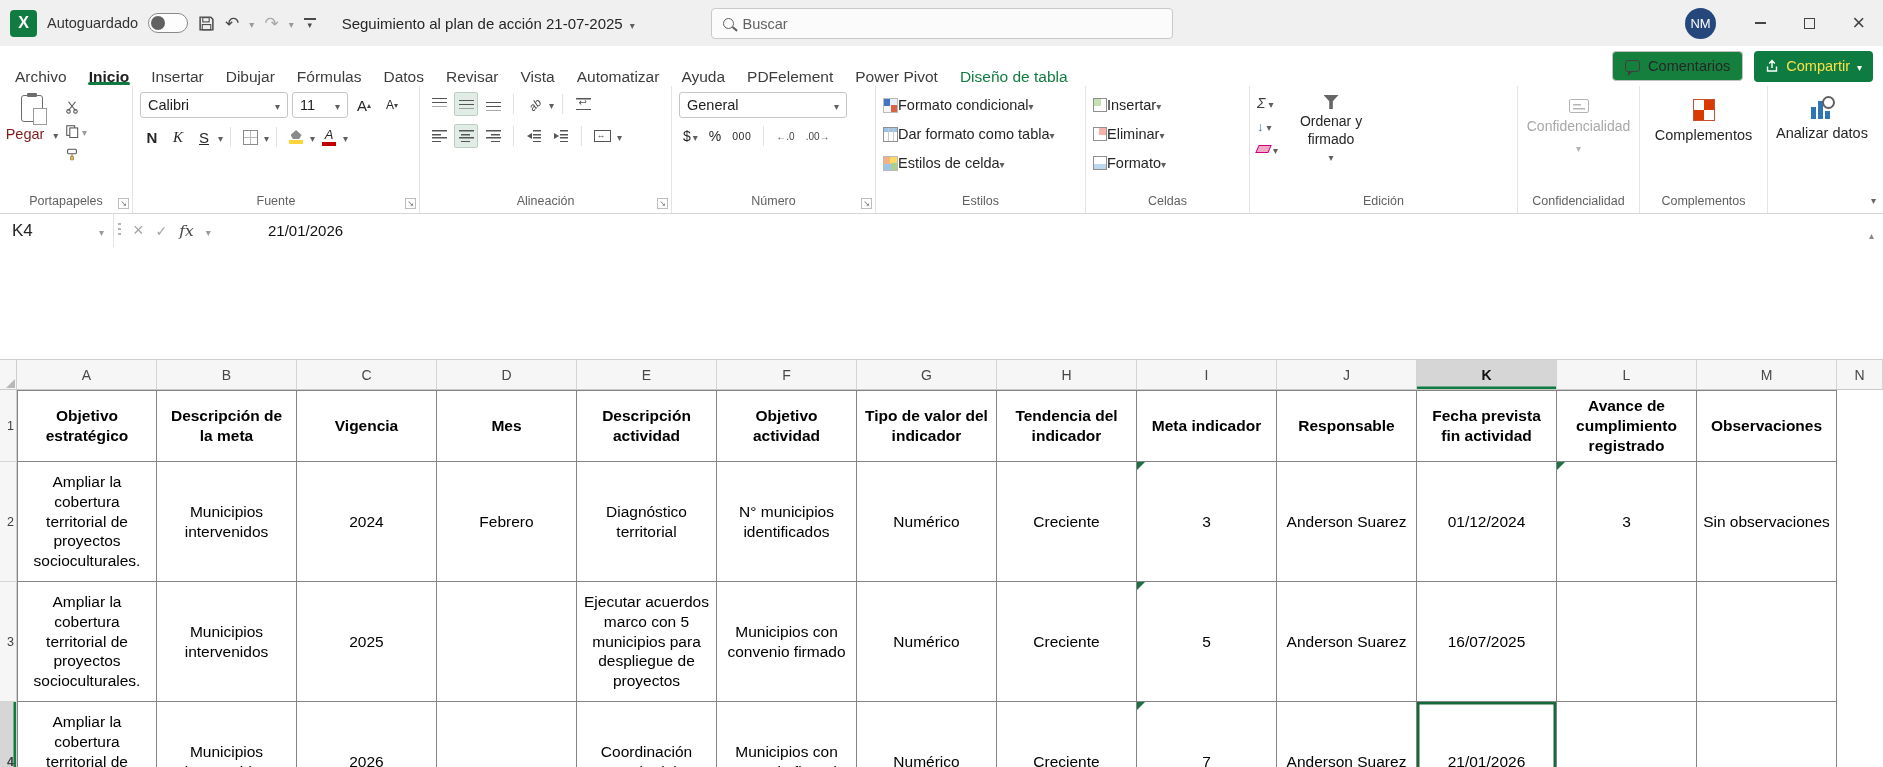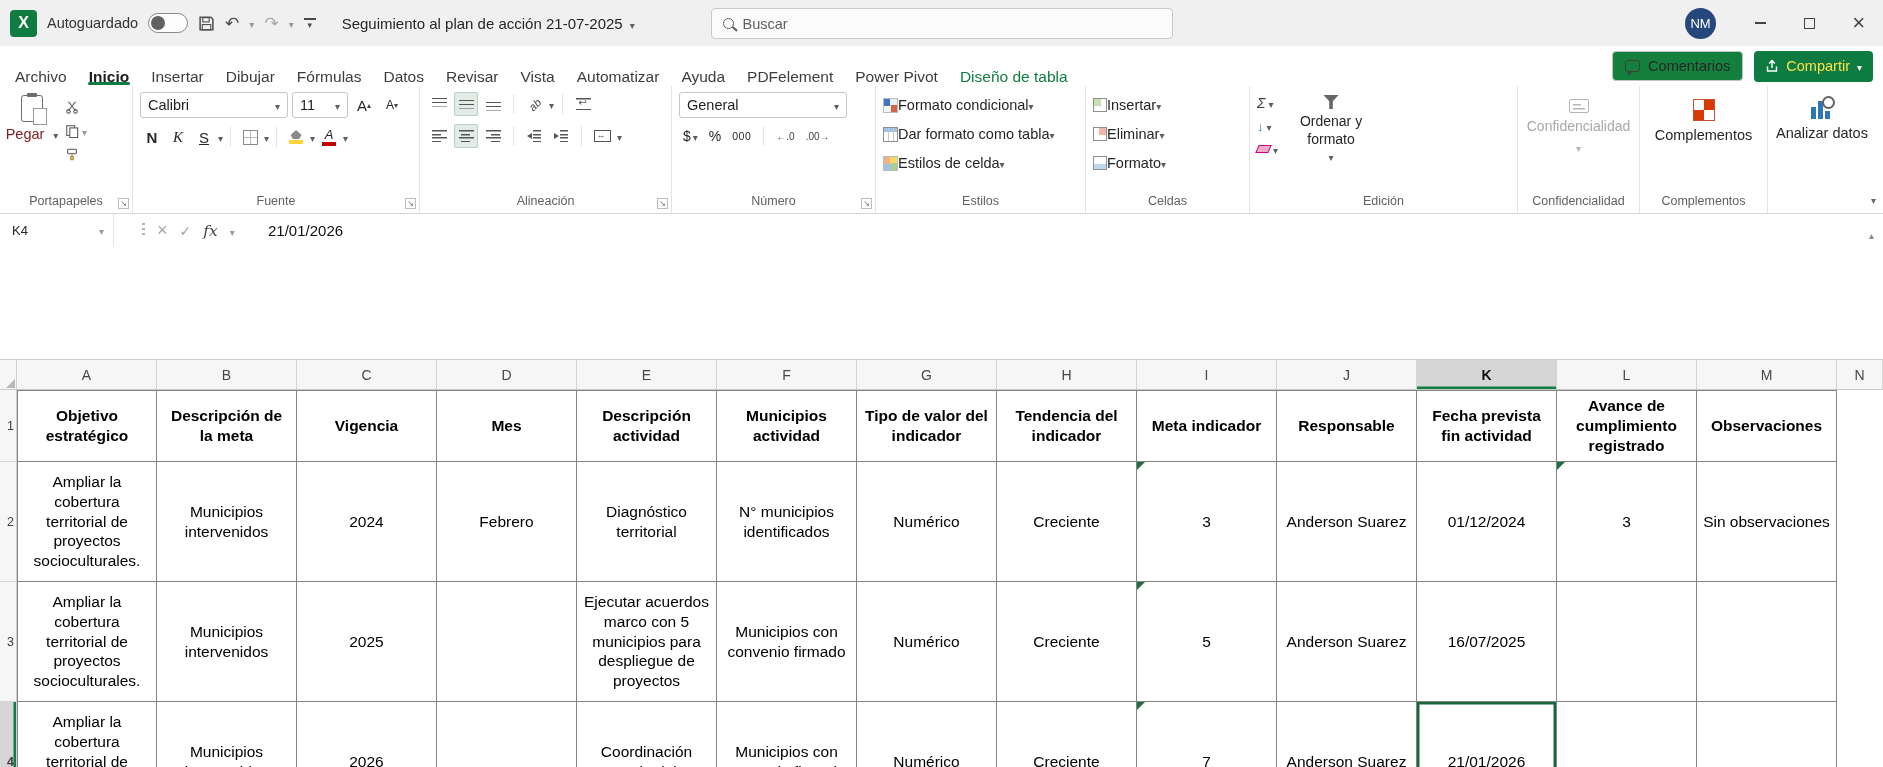--- a/index.html
+++ b/index.html
@@ -139,22 +139,22 @@
 .add-btn{display:flex;flex-direction:column;align-items:center;gap:6px;padding-top:7px;font-size:14.5px;color:#262626}
 .ic-addins{width:22px;height:22px;border:1px solid #c94f2e;background:conic-gradient(#D83B01 0 25%,#fff 25% 50%,#D83B01 50% 75%,#fff 75%)}
 .ana-btn{width:94px;display:flex;flex-direction:column;align-items:center;gap:6px;padding-top:7px;font-size:14.5px;color:#262626;text-align:center;line-height:1.2}
 .ic-analyze{width:22px;height:20px;position:relative;background:linear-gradient(#2e75b6,#2e75b6) 0 100%/5px 12px no-repeat,linear-gradient(#2e75b6,#2e75b6) 7px 100%/5px 18px no-repeat,linear-gradient(#2e75b6,#2e75b6) 14px 100%/5px 8px no-repeat}
 .ic-analyze::after{content:"";position:absolute;right:-2px;top:-3px;width:9px;height:9px;border:2px solid #616161;border-radius:50%}
 .ribbon-collapse{position:absolute;right:7px;bottom:5px}
 .ribbon-collapse::after{content:"▾";font-size:10px;color:#666}
 
 
 .formula-area{height:146px;background:#fff;border-bottom:1px solid #cfcfcf;position:relative}
-.name-box{position:absolute;left:0;top:0;width:114px;height:33px;border-right:1px solid #e3e3e3;display:flex;align-items:center;justify-content:space-between;padding:0 9px 0 12px;font-size:13px;color:#262626}
-.fx-btns{position:absolute;left:130px;top:0;height:33px;display:flex;align-items:center;gap:12px;padding:0 12px}
+.name-box{position:absolute;left:0;top:0;width:114px;height:33px;border-right:1px solid #e3e3e3;display:flex;align-items:center;justify-content:space-between;padding:0 9px 0 12px;font-size:17px;color:#262626}
+.fx-btns{position:absolute;left:106px;top:0;height:33px;display:flex;align-items:center;gap:12px;padding:0 12px}
 .dots{width:3px;height:15px;background:repeating-linear-gradient(#b5b5b5 0 2px,transparent 2px 5px)}
 .fxb.x::after{content:"×";color:#a3a3a3;font-size:18px}
 .fxb.ck::after{content:"✓";color:#a3a3a3;font-size:14px}
 .fxb.fx{font-family:"DejaVu Serif","Liberation Serif",serif;font-style:italic;font-size:15.5px;color:#444}
 .fx-value{position:absolute;left:268px;top:8px;font-size:15px;color:#111}
 .fx-collapse{position:absolute;right:9px;top:11px}
 .fx-collapse::after{content:"▴";font-size:10px;color:#8a8a8a}
 
 
 .colh-row{height:30px;display:flex;background:#f6f6f6;border-bottom:1px solid #c9c9c9}
@@ -453,21 +453,21 @@
             <i class="ic-filld"></i>
             <span class="chev"></span>
           </span>
         <span class="mini-btn">
             <i class="ic-clear"></i>
             <span class="chev"></span>
           </span>
       </div>
       <div class="big2">
         <i class="ic-funnel"></i>
-        <span class="lbl">Ordenar y formato</span>
+        <span class="lbl">Ordenar y firmado</span>
         <span class="chev"></span>
       </div>
     </div>
     <div class="rg-label"><span>Edición</span></div>
   </div>
 
   <div class="rgroup" style="width:122px">
     <div class="rg-body">
       <div class="conf-btn">
         <i class="ic-conf"></i>
@@ -547,21 +547,21 @@
         <div class="cell">
           <span class="ctext">Vigencia</span>
         </div>
         <div class="cell">
           <span class="ctext">Mes</span>
         </div>
         <div class="cell">
           <span class="ctext">Descripción actividad</span>
         </div>
         <div class="cell">
-          <span class="ctext">Municipios actividad</span>
+          <span class="ctext">Objetivo actividad</span>
         </div>
         <div class="cell">
           <span class="ctext">Tipo de valor del indicador</span>
         </div>
         <div class="cell">
           <span class="ctext">Tendencia del indicador</span>
         </div>
         <div class="cell">
           <span class="ctext">Meta indicador</span>
         </div>

